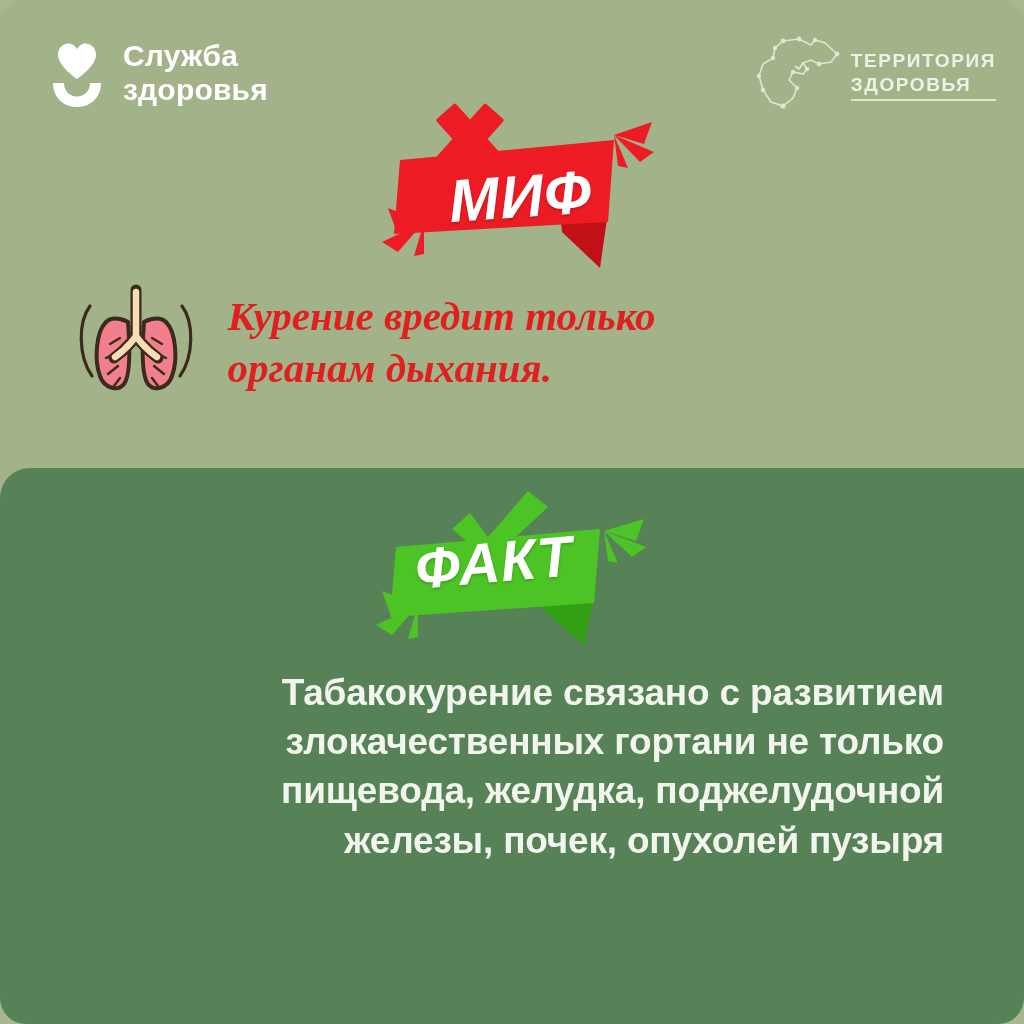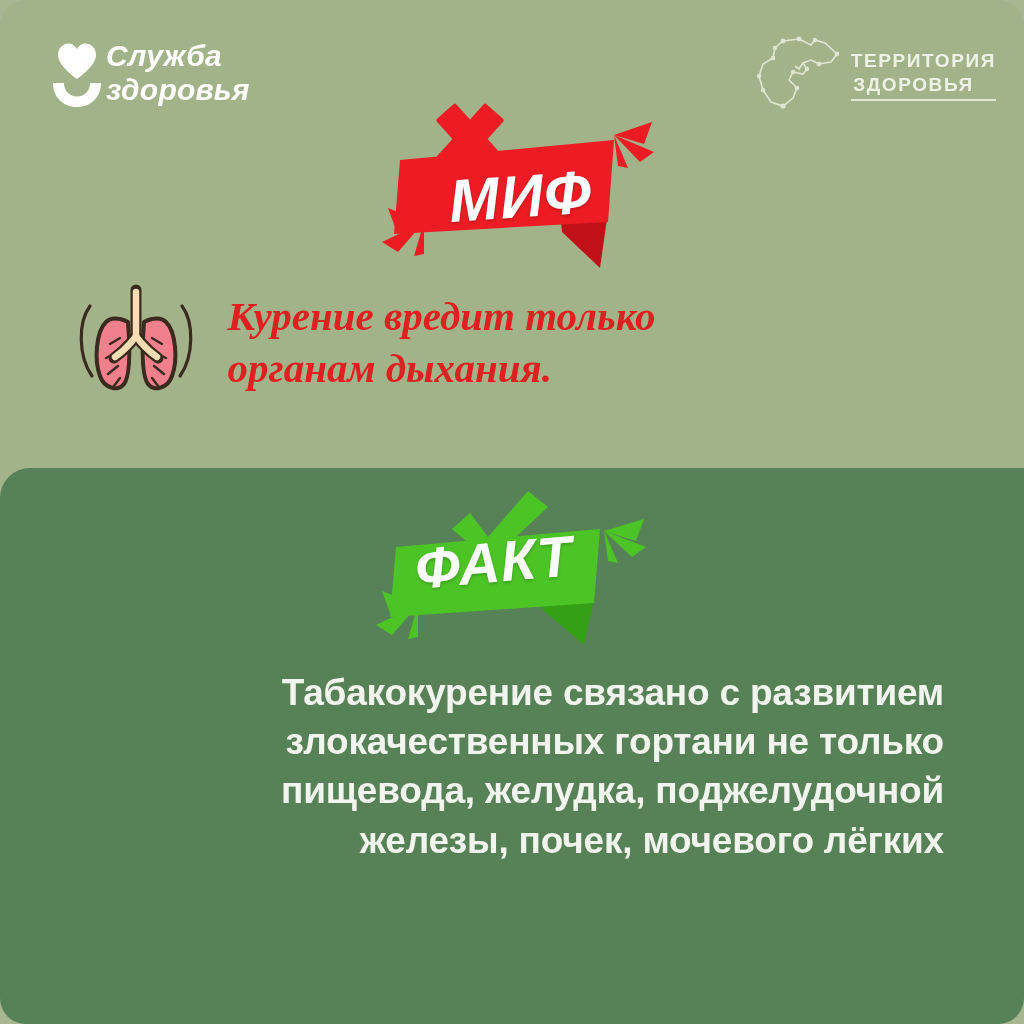--- a/index.html
+++ b/index.html
@@ -23,21 +23,21 @@
   }
   .panel-fact{
     position:absolute;left:0;top:468px;width:1024px;height:556px;
     background:#578257;
     border-top-left-radius:30px;
     border-top-right-radius:0px;
   }
   
   .brand{
     position:absolute;left:48px;top:38px;
-    display:flex;align-items:center;gap:0;font-style:italic;
+    display:flex;align-items:center;gap:17px;
   }
   .brand-mark{position:relative;width:58px;height:70px;}
   .heart{
     position:absolute;left:8px;top:4px;width:42px;height:38px;
   }
   .smile{
     position:absolute;left:4px;top:44px;width:50px;height:26px;
   }
   .brand-text{
     color:#ffffff;
@@ -49,21 +49,21 @@
   .territory{
     position:absolute;right:28px;top:36px;
     display:flex;align-items:center;gap:6px;
   }
   .territory-map{width:92px;height:78px;}
   .territory-text{
     color:#eef2e6;
     font-size:19px;line-height:1.22;
     font-weight:bold;
     letter-spacing:1.6px;
-    text-align:center;
+    text-align:left;
   }
   .territory-text .l2{
     border-bottom:2px solid #dfe6d2;
     padding-bottom:3px;
     display:block;
     padding-right:20px;
   }
   
   .badge-wrap{position:absolute;}
   .badge-myth{left:352px;top:100px;width:320px;height:185px;}
@@ -236,16 +236,16 @@
 
       <polygon points="44,62 248,44 242,118 38,132" fill="#4CC425"></polygon>
     </svg>
     <div class="badge-label fact">ФАКТ</div>
   </div>
 
   <div class="fact-text">
     <div>Табакокурение связано с развитием</div>
     <div>злокачественных гортани не только</div>
     <div>пищевода, желудка, поджелудочной</div>
-    <div>железы, почек, мочевого лёгких</div>
+    <div>железы, почек, опухолей пузыря</div>
   </div>
 
 </div>
 
 </body></html>

